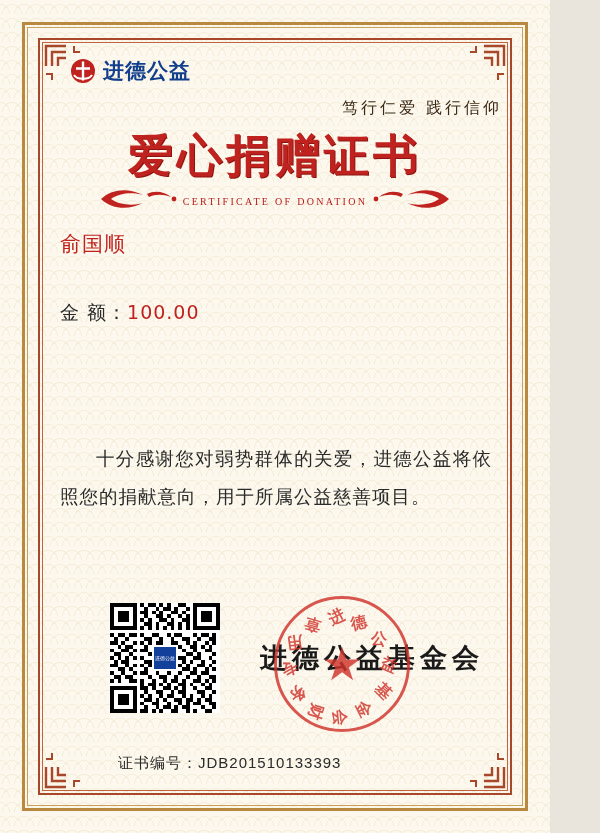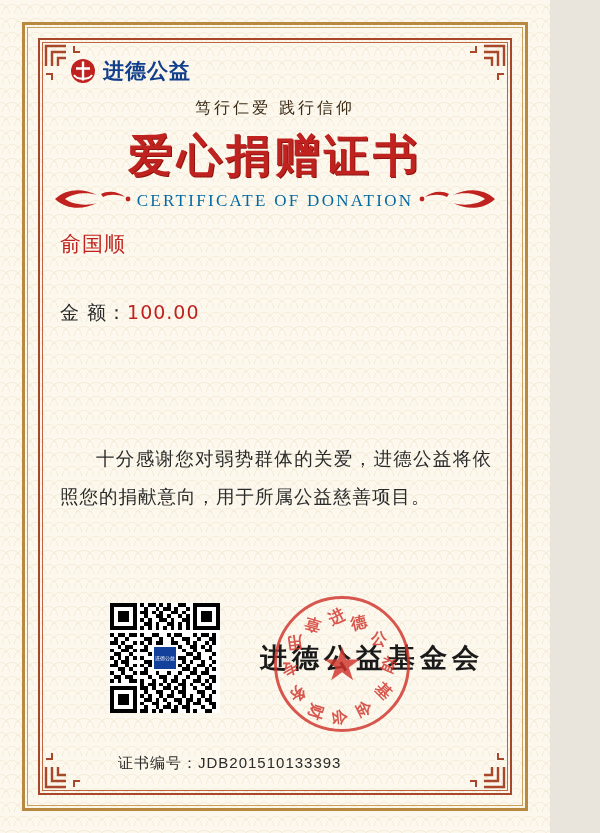--- a/index.html
+++ b/index.html
@@ -87,42 +87,42 @@
     border-top: 1px solid #123f8c;
     padding-top: 2px;
     margin-left: 1px;
     width: 152px;
     text-align: center;
   }
 
   
   #subtitle {
     position: absolute; left: 0; right: 0; top: 50px;
-    text-align: center;
+    text-align: right;
     font-family: "DejaVu Sans", sans-serif;
     font-size: 16px; color: #3b2a16; letter-spacing: 3px;
   }
   #main-title {
     position: absolute; left: 0; right: 0; top: 78px;
     text-align: center;
     font-family: "DejaVu Sans", sans-serif;
     font-weight: bold;
     font-size: 45px;
     letter-spacing: 4px;
     color: #c0231f;
     text-shadow: 1px 1px 0 #8c1410;
   }
   #en-title-row {
     position: absolute; left: 0; right: 0; top: 138px;
     display: flex; align-items: center; justify-content: center; gap: 6px;
   }
   #en-title {
     font-family: "Liberation Serif", serif;
-    font-size: 17px; letter-spacing: 2.3px;
-    color: #0369a1;
+    font-size: 10px; letter-spacing: 2.3px;
+    color: #b91c1c;
     white-space: nowrap;
   }
   .flourish { flex: 0 0 auto; }
 
   
   #donor {
     position: absolute; left: 12px; top: 182px;
     font-family: Liberation Mono, monospace;
     font-size: 21px; color: #c0231f; letter-spacing: 1px;
   }

